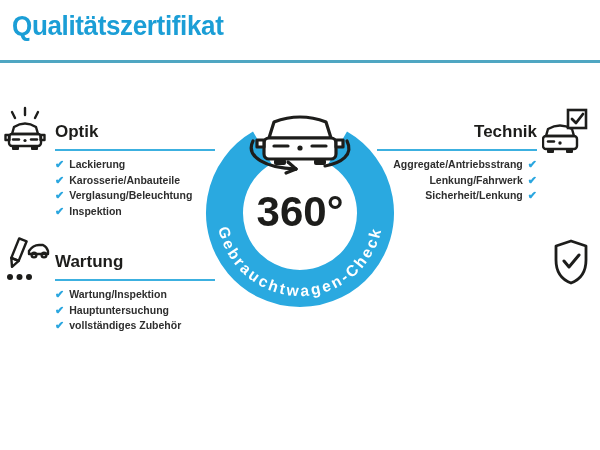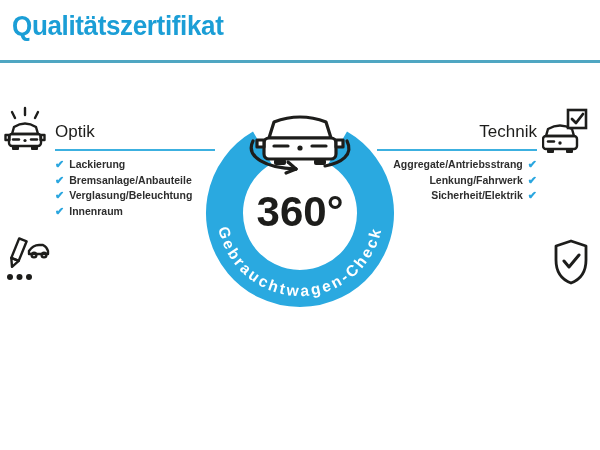--- a/index.html
+++ b/index.html
@@ -5,21 +5,21 @@
   html,body{margin:0;padding:0;background:#fff;}
   #stage{position:relative;width:600px;height:336px;background:#ffffff;overflow:hidden;
          font-family:"Liberation Sans",sans-serif;color:#1d1d1b;}
 
   .page-title{position:absolute;left:12px;top:10px;font-size:28px;font-weight:bold;
               color:#1b9ed6;letter-spacing:-0.4px;transform:scaleX(.93);transform-origin:left top;
               white-space:nowrap;}
   .title-rule{position:absolute;left:0;top:60px;width:600px;height:3px;background:#4fa6c2;}
 
   .sec{position:absolute;width:160px;}
-  .sec-title{font-size:17px;font-weight:normal;color:#1d1d1b;line-height:22px;white-space:nowrap;}
+  .sec-title{font-size:17px;font-weight:bold;color:#1d1d1b;line-height:22px;white-space:nowrap;}
   .sec-rule{height:2px;background:#3cb0e0;margin-top:6px;}
   .items{margin-top:6px;}
   .item{font-size:10.5px;font-weight:600;color:#2e2e2e;line-height:15.5px;white-space:nowrap;}
   .chk{color:#2aa6df;font-size:11px;font-weight:bold;}
   .sec-left .chk{margin-right:5px;}
   .sec-right{text-align:right;}
   .sec-right .chk{margin-left:5px;}
 
   .icon{position:absolute;}
   .ink{stroke:#1d1d1b;fill:none;stroke-width:2.4;stroke-linecap:round;stroke-linejoin:round;}
@@ -54,58 +54,67 @@
     <circle class="ink-fill" cx="21" cy="36.5" r="1.6"></circle>
     <rect class="ink-fill" x="8" y="42" width="7" height="4" rx="1"></rect>
     <rect class="ink-fill" x="27" y="42" width="7" height="4" rx="1"></rect>
   </svg>
 
   <section class="sec sec-left" style="left:55px;top:121px">
     <div class="sec-title">Optik</div>
     <div class="sec-rule"></div>
     <div class="items">
       <div class="item"><span class="chk">✔</span><span>Lackierung</span></div>
-      <div class="item"><span class="chk">✔</span><span>Bremsanlage/Anbauteile</span></div>
+      <div class="item"><span class="chk">✔</span><span>Karosserie/Anbauteile</span></div>
       <div class="item"><span class="chk">✔</span><span>Verglasung/Beleuchtung</span></div>
-      <div class="item"><span class="chk">✔</span><span>Innenraum</span></div>
+      <div class="item"><span class="chk">✔</span><span>Inspektion</span></div>
     </div>
   </section>
 
   <svg class="icon" style="left:2px;top:236px" width="48" height="48" viewBox="0 0 48 48">
     <g transform="rotate(22 16 16)">
       <rect class="ink" x="12" y="3" width="8" height="21"></rect>
       <path class="ink" d="M12 24 L20 24 L16 32 Z"></path>
     </g>
     <path class="ink" d="M27 18 L27 15 Q31 9 37 9 L41 9 Q45 11 46 15 L46 18 Z"></path>
     <circle class="ink" cx="32" cy="19" r="2.4"></circle>
     <circle class="ink" cx="42" cy="19" r="2.4"></circle>
     <circle class="ink-fill" cx="8" cy="41" r="3"></circle>
     <circle class="ink-fill" cx="17.5" cy="41" r="3"></circle>
     <circle class="ink-fill" cx="27" cy="41" r="3"></circle>
   </svg>
 
+  <section class="sec sec-left" style="left:55px;top:251px">
+    <div class="sec-title">Wartung</div>
+    <div class="sec-rule"></div>
+    <div class="items">
+      <div class="item"><span class="chk">✔</span><span>Wartung/Inspektion</span></div>
+      <div class="item"><span class="chk">✔</span><span>Hauptuntersuchung</span></div>
+      <div class="item"><span class="chk">✔</span><span>vollständiges Zubehör</span></div>
+    </div>
+  </section>
 
   <svg class="icon" style="left:542px;top:108px" width="46" height="52" viewBox="0 0 46 52">
     <path class="ink" d="M6 21 Q18 14 30 21 L32 28 L4 28 Z"></path>
     <rect class="ink" x="1" y="28" width="34" height="13" rx="3"></rect>
     <path class="ink" d="M6 33.5 L12 33.5"></path>
     <circle class="ink-fill" cx="18" cy="35" r="1.7"></circle>
     <rect class="ink-fill" x="5" y="41" width="7" height="4" rx="1"></rect>
     <rect class="ink-fill" x="24" y="41" width="7" height="4" rx="1"></rect>
     <rect x="26" y="2" width="18" height="18" fill="#ffffff" stroke="#1d1d1b" stroke-width="2.6"></rect>
     <path class="ink" style="stroke-width:2.8" d="M30 11 L34 15 L41 6"></path>
   </svg>
 
   <section class="sec sec-right" style="left:377px;top:121px">
     <div class="sec-title">Technik</div>
     <div class="sec-rule"></div>
     <div class="items">
       <div class="item"><span>Aggregate/Antriebsstrang</span><span class="chk">✔</span></div>
       <div class="item"><span>Lenkung/Fahrwerk</span><span class="chk">✔</span></div>
-      <div class="item"><span>Sicherheit/Elektrik</span><span class="chk">✔</span></div>
+      <div class="item"><span>Sicherheit/Lenkung</span><span class="chk">✔</span></div>
     </div>
   </section>
 
   <svg class="icon" style="left:551px;top:238px" width="40" height="48" viewBox="0 0 40 48">
     <path class="ink" style="stroke-width:2.8" d="M20 3 L35 8 L35 22 C35 36 28 42 20 45 C12 42 5 36 5 22 L5 8 Z"></path>
     <path class="ink" style="stroke-width:3" d="M13 23 L18 29 L28 17"></path>
   </svg>
 
 
   <svg class="center-badge" width="220" height="235" viewBox="0 0 220 235">

